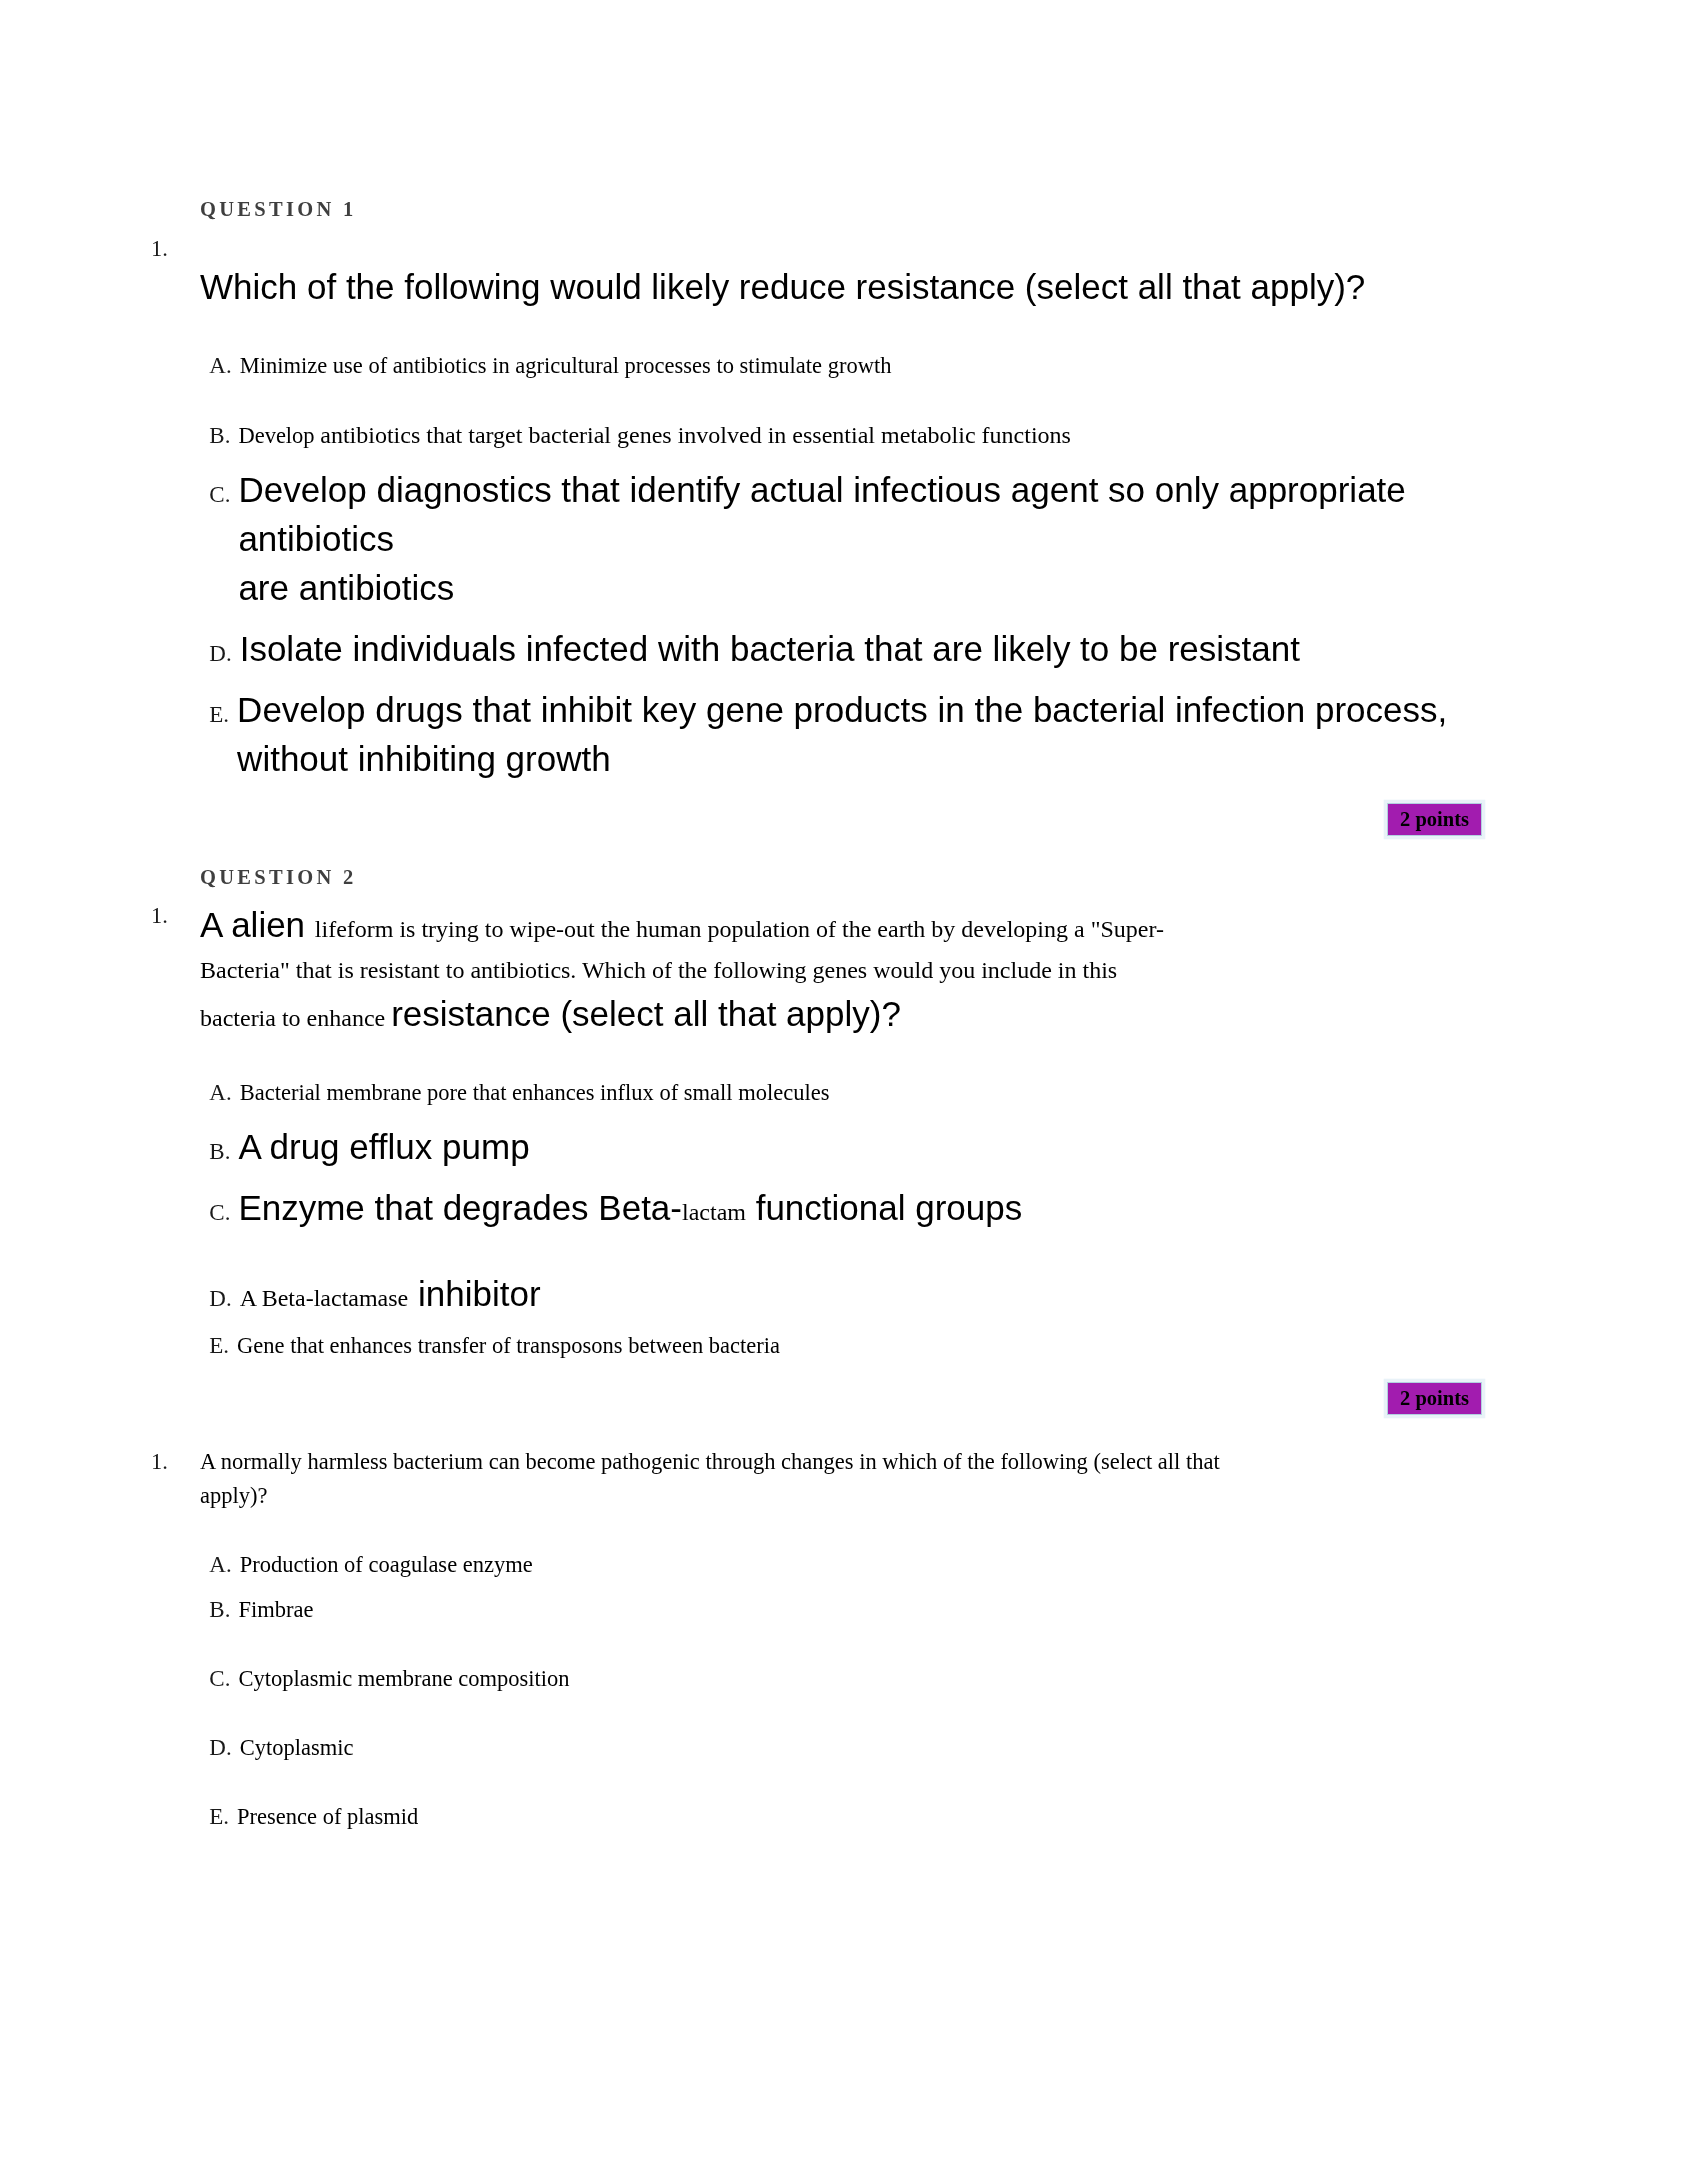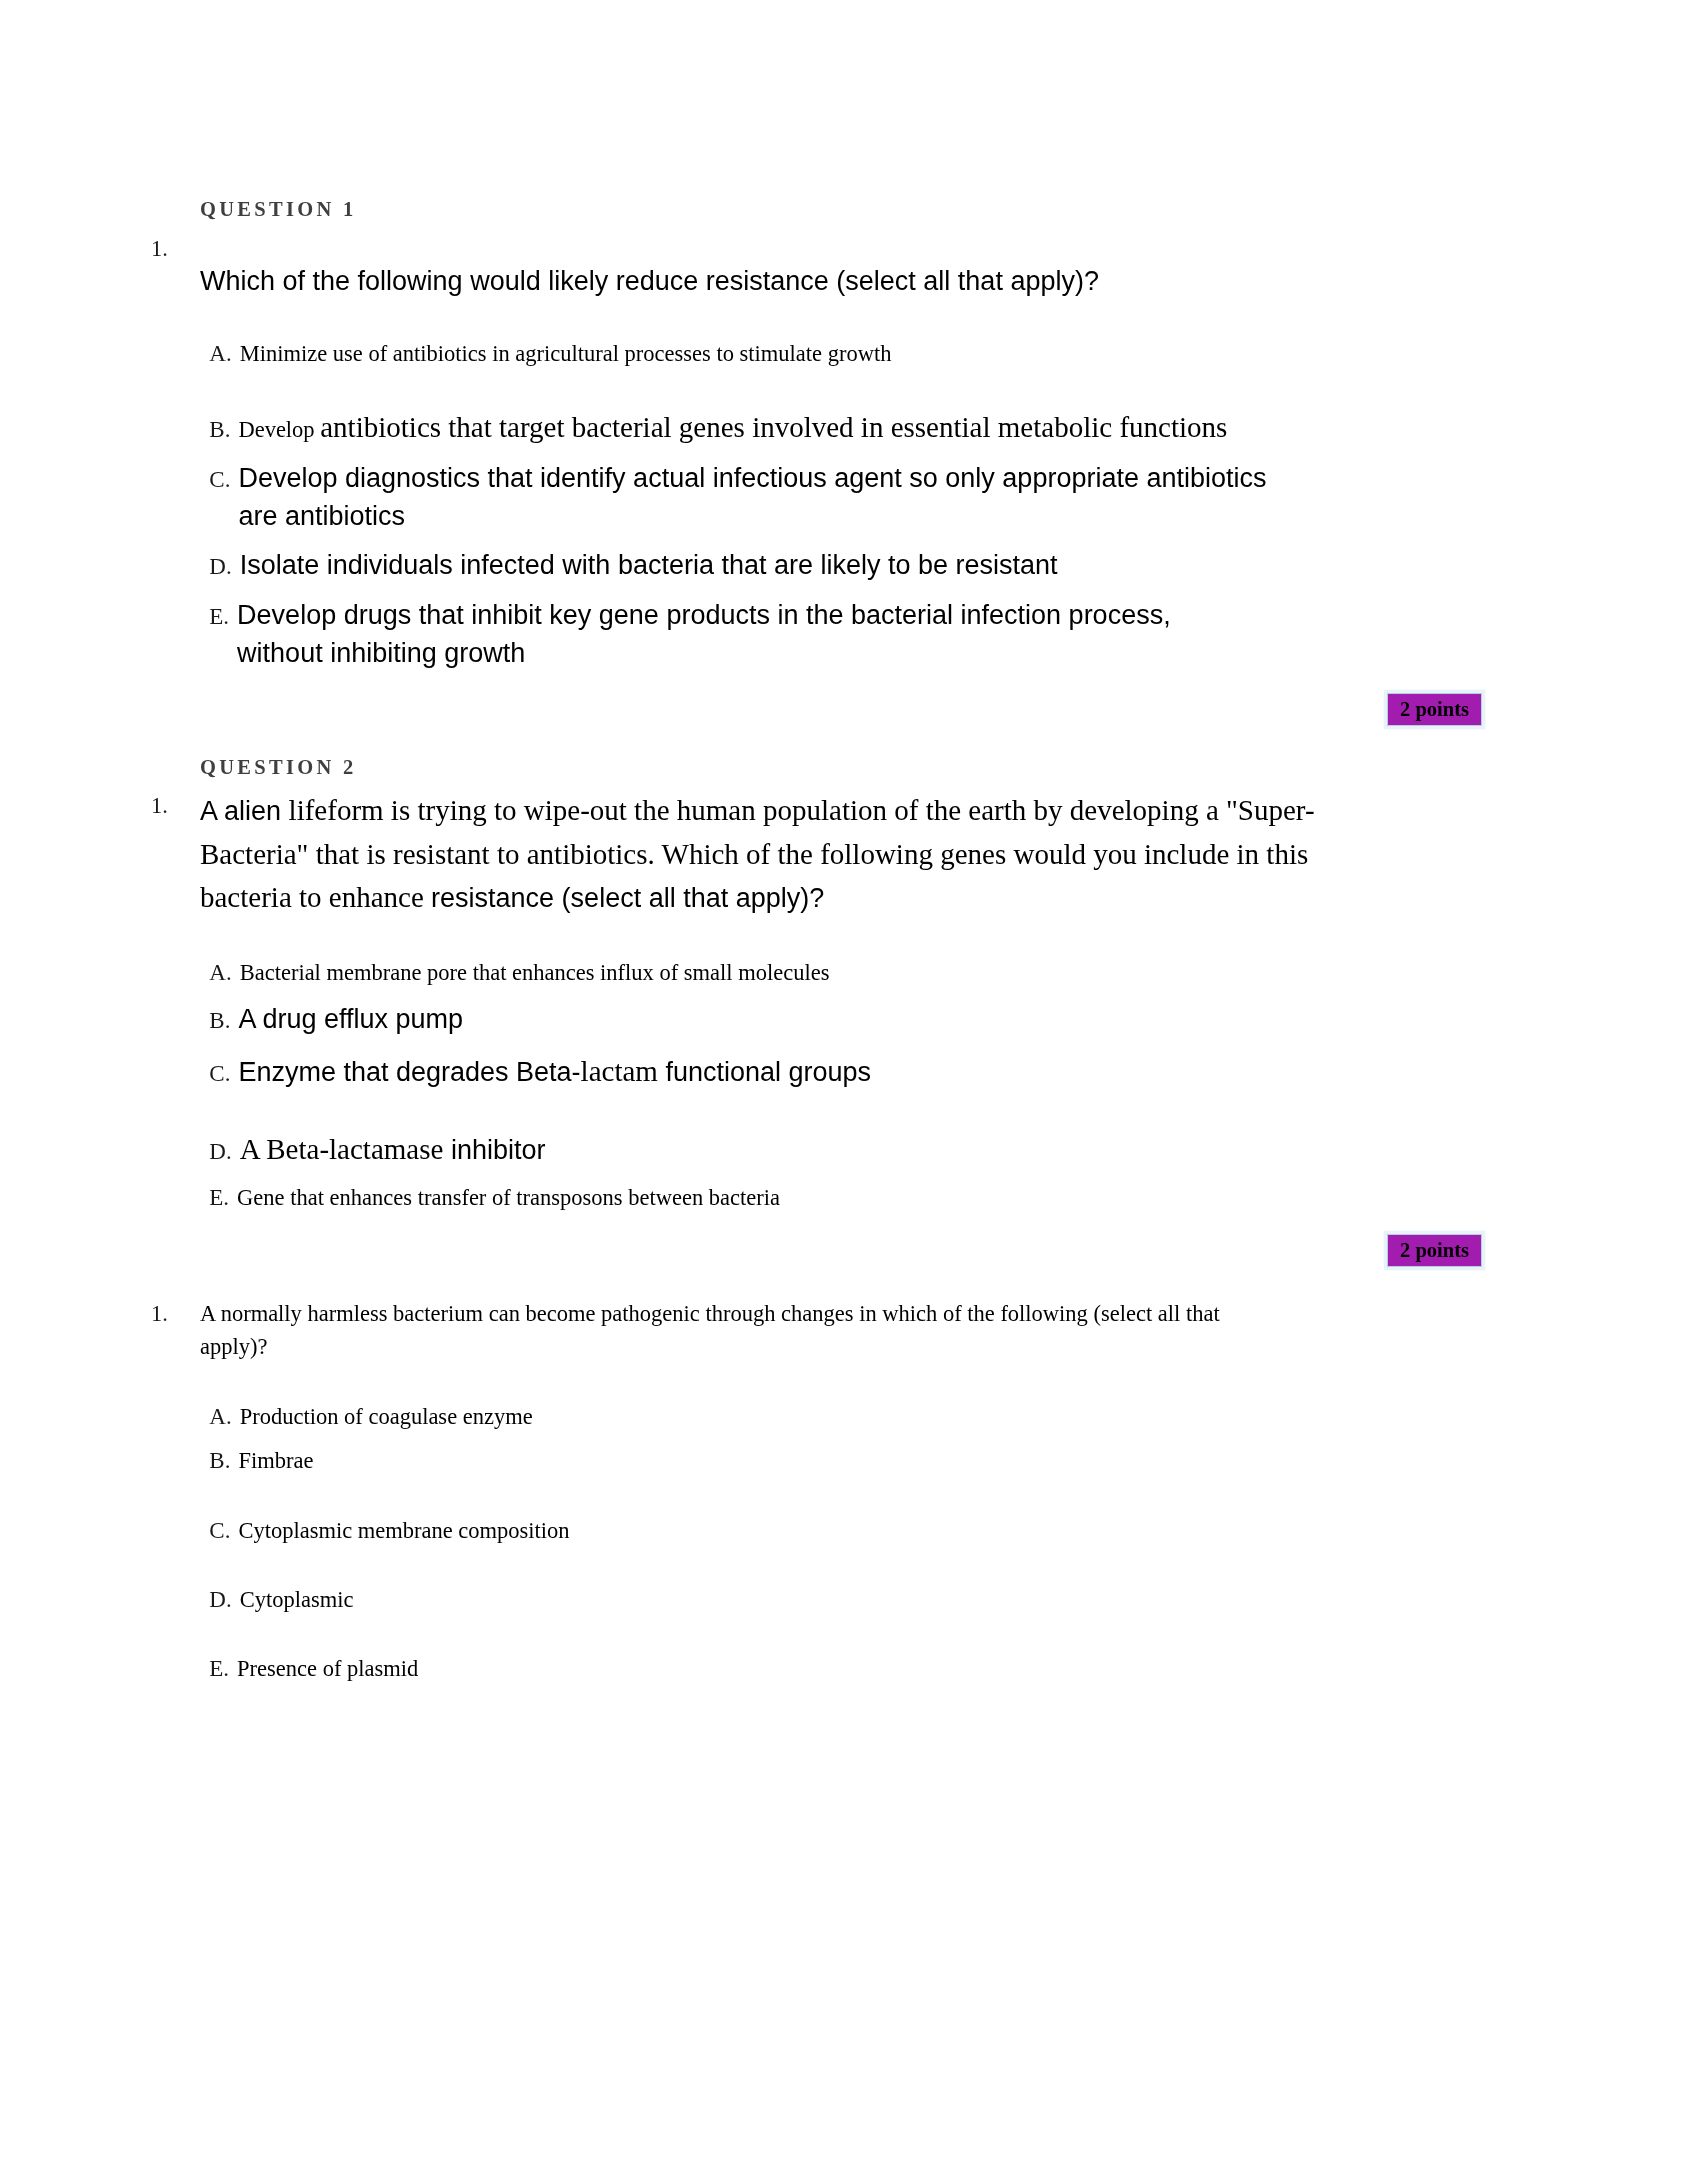--- a/index.html
+++ b/index.html
@@ -54,23 +54,23 @@
   .option.gap-lg  { margin-top: 37px; }
   .opt-label {
     flex: 0 0 auto;
     font-family: "Liberation Serif", serif;
     font-size: 23px;
     color: #1a1a1a;
     margin-right: 8px;
   }
   .opt-text { flex: 1; }
   
-  .seg.sans     { font-family: "Liberation Sans", sans-serif; font-size: 27px; text-align: center; }
+  .seg.sans     { font-family: "Liberation Sans", sans-serif; font-size: 35px; text-align: center; }
   .seg.serif    { font-family: Liberation Serif, serif;     font-size: 22.5px; }
-  .seg.serif-lg { font-family: "Liberation Serif", serif;     font-size: 29px; }
+  .seg.serif-lg { font-family: "Liberation Serif", serif;     font-size: 24px; }
   .points-row {
     margin-left: 49px;
     width: 1282px;
     text-align: right;
     margin-top: 20px;
     margin-bottom: 30px;
   }
   .points-badge {
     display: inline-block;
     background: #a21caf;

